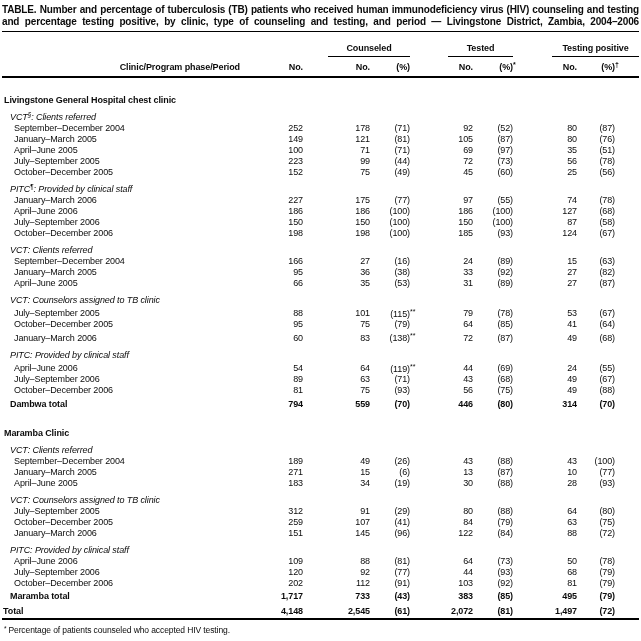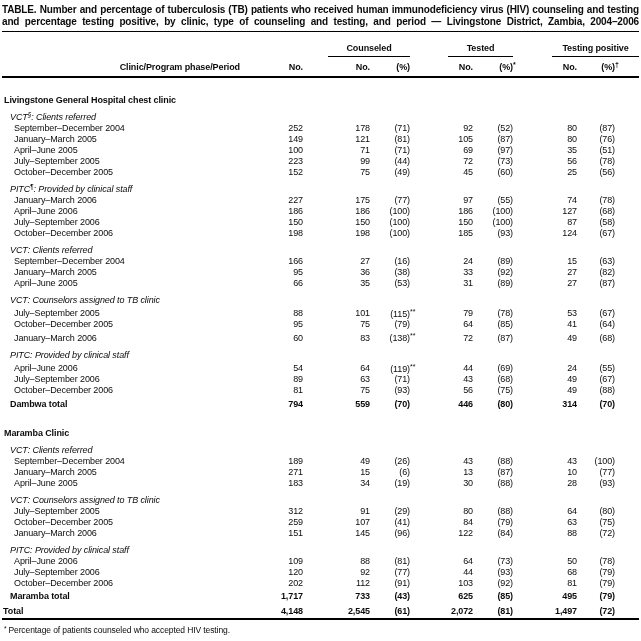--- a/index.html
+++ b/index.html
@@ -387,21 +387,21 @@
           <td class="c-num"><span>103</span></td>
           <td class="c-num"><span>(92)</span></td>
           <td class="c-num"><span>81</span></td>
           <td class="c-num c-last"><span>(79)</span></td>
         </tr>
         <tr class="row-total">
           <td class="c-total-label">Maramba total</td>
           <td class="c-num"><span>1,717</span></td>
           <td class="c-num"><span>733</span></td>
           <td class="c-num"><span>(43)</span><sup class="star"></sup></td>
-          <td class="c-num"><span>625</span></td>
+          <td class="c-num"><span>383</span></td>
           <td class="c-num"><span>(85)</span></td>
           <td class="c-num"><span>495</span></td>
           <td class="c-num c-last"><span>(79)</span></td>
         </tr>
         <tr class="row-total row-grand">
           <td class="c-total-label">Total</td>
           <td class="c-num"><span>4,148</span></td>
           <td class="c-num"><span>2,545</span></td>
           <td class="c-num"><span>(61)</span><sup class="star"></sup></td>
           <td class="c-num"><span>2,072</span></td>

